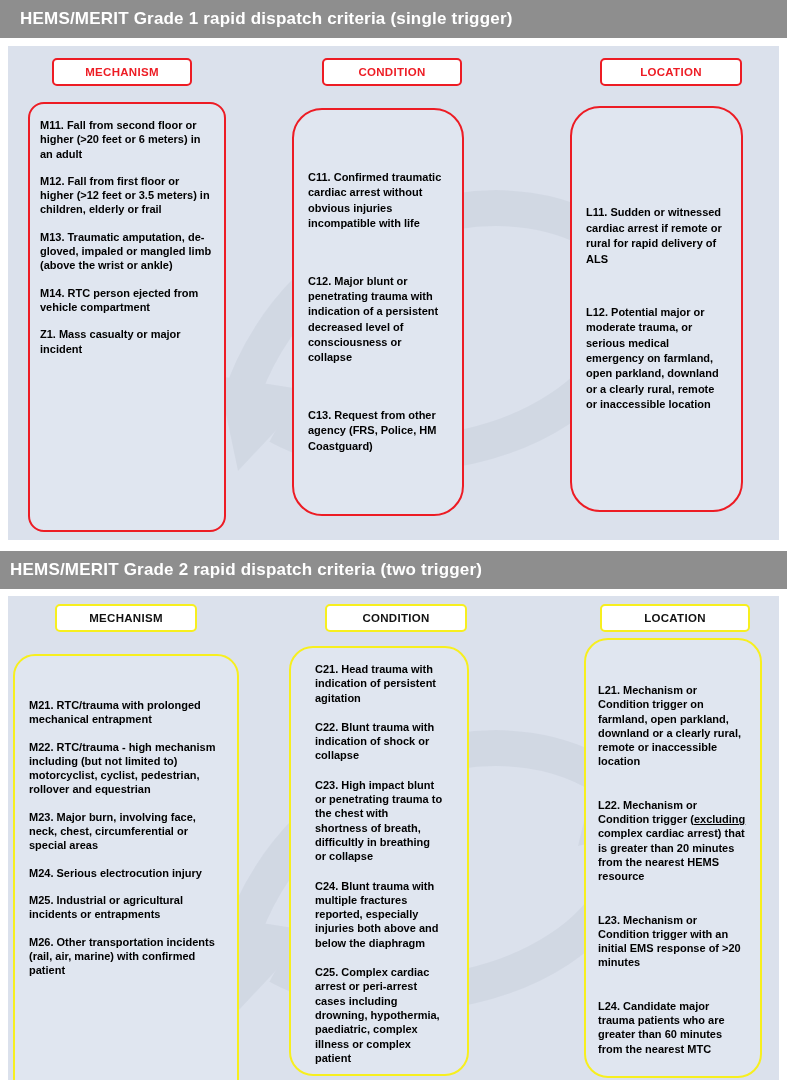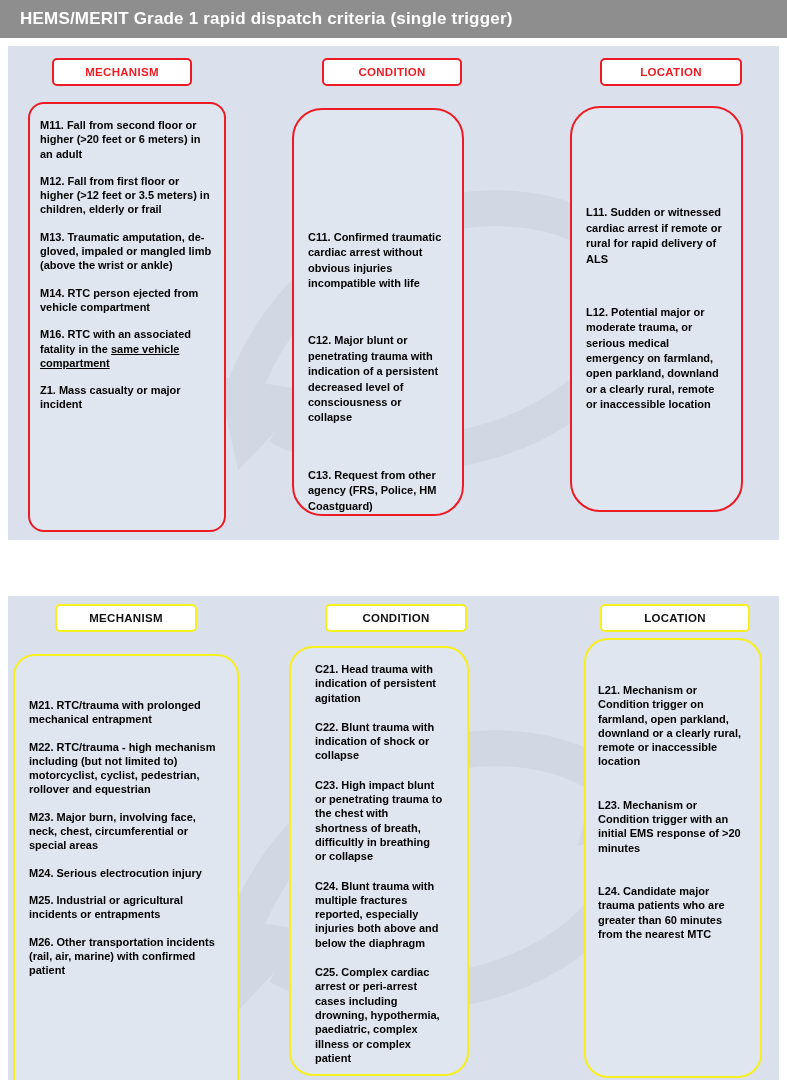--- a/index.html
+++ b/index.html
@@ -61,21 +61,21 @@
   .cbox .item:last-child { margin-bottom: 0; }
   .spread .item { line-height: 1.4; margin: 0; }
   .u { text-decoration: underline; }
 
   
   #g1-mech-badge { left: 44px;  top: 12px; width: 140px; }
   #g1-cond-badge { left: 314px; top: 12px; width: 140px; }
   #g1-loc-badge  { left: 592px; top: 12px; width: 142px; }
   #g1-mech-box { left: 20px;  top: 56px; width: 198px; height: 430px; border-radius: 16px; padding: 14px 10px; }
   #g1-cond-box { left: 284px; top: 62px; width: 172px; height: 408px; border-radius: 30px;
-                 display: flex; flex-direction: column; justify-content: flex-end; row-gap: 42px; padding: 0 14px; }
+                 display: flex; flex-direction: column; justify-content: center; row-gap: 42px; padding: 0 14px; }
   #g1-loc-box  { left: 562px; top: 60px; width: 173px; height: 406px; border-radius: 30px;
                  display: flex; flex-direction: column; justify-content: center; row-gap: 38px; padding: 0 14px; }
 
   
   #g2-mech-badge { left: 47px;  top: 8px; width: 142px; }
   #g2-cond-badge { left: 317px; top: 8px; width: 142px; }
   #g2-loc-badge  { left: 592px; top: 8px; width: 150px; }
   #g2-mech-box { left: 5px;   top: 58px; width: 226px; height: 486px; border-radius: 22px; padding: 42px 14px 2px; }
   #g2-cond-box { left: 281px; top: 50px; width: 180px; height: 430px; border-radius: 24px; padding: 14px 24px; }
   #g2-cond-box .item { margin-bottom: 15px; }
@@ -99,36 +99,36 @@
 
     <div class="badge" id="g1-mech-badge">MECHANISM</div>
     <div class="badge" id="g1-cond-badge">CONDITION</div>
     <div class="badge" id="g1-loc-badge">LOCATION</div>
 
     <div class="cbox" id="g1-mech-box">
       <p class="item">M11. Fall from second floor or higher (&gt;20 feet or 6 meters) in an adult</p>
       <p class="item">M12. Fall from first floor or higher (&gt;12 feet or 3.5 meters) in children, elderly or frail</p>
       <p class="item">M13. Traumatic amputation, de-gloved, impaled or mangled limb (above the wrist or ankle)</p>
       <p class="item">M14. RTC person ejected from vehicle compartment</p>
-      <p class="item"><span>M16. RTC with an associated fatality in the </span><span class="u">same vehicle compartment</span></p>
       <p class="item">Z1. Mass casualty or major incident</p>
     </div>
 
     <div class="cbox spread" id="g1-cond-box">
       <p class="item">C11. Confirmed traumatic cardiac arrest without obvious injuries incompatible with life</p>
       <p class="item">C12. Major blunt or penetrating trauma with indication of a persistent decreased level of consciousness or collapse</p>
       <p class="item">C13. Request from other agency (FRS, Police, HM Coastguard)</p>
     </div>
 
     <div class="cbox spread" id="g1-loc-box">
       <p class="item">L11. Sudden or witnessed cardiac arrest if remote or rural for rapid delivery of ALS</p>
       <p class="item">L12. Potential major or moderate trauma, or serious medical emergency on farmland, open parkland, downland or a clearly rural, remote or inaccessible location</p>
     </div>
   </div>
 
+  <div class="grade-bar" id="bar2">HEMS/MERIT Grade 2 rapid dispatch criteria (two trigger)</div>
 
   <div class="panel g2" id="panel2">
     <svg class="watermark" style="left:150px; top:20px;" width="560" height="440" viewBox="0 0 560 440">
       <path class="wm-stroke" stroke-width="36" d="M 80 330 C 140 140, 360 80, 470 180"></path>
       <polygon class="wm-fill" points="445,125 525,205 420,230"></polygon>
       <path class="wm-stroke" stroke-width="36" d="M 460 270 C 410 370, 230 410, 120 350"></path>
       <polygon class="wm-fill" points="155,315 80,395 60,300"></polygon>
     </svg>
 
     <div class="badge" id="g2-mech-badge">MECHANISM</div>
@@ -147,18 +147,19 @@
     <div class="cbox" id="g2-cond-box">
       <p class="item">C21. Head trauma with indication of persistent agitation</p>
       <p class="item">C22. Blunt trauma with indication of shock or collapse</p>
       <p class="item">C23. High impact blunt or penetrating trauma to the chest with shortness of breath, difficultly in breathing or collapse</p>
       <p class="item">C24. Blunt trauma with multiple fractures reported, especially injuries both above and below the diaphragm</p>
       <p class="item">C25. Complex cardiac arrest or peri-arrest cases including drowning, hypothermia, paediatric, complex illness or complex patient</p>
     </div>
 
     <div class="cbox" id="g2-loc-box">
       <p class="item">L21. Mechanism or Condition trigger on farmland, open parkland, downland or a clearly rural, remote or inaccessible location</p>
+      <p class="item"><span>L22. Mechanism or Condition trigger (</span><span class="u">excluding</span><span> complex cardiac arrest) that is greater than 20 minutes from the nearest HEMS resource</span></p>
       <p class="item">L23. Mechanism or Condition trigger with an initial EMS response of &gt;20 minutes</p>
       <p class="item">L24. Candidate major trauma patients who are greater than 60 minutes from the nearest MTC</p>
     </div>
   </div>
 
 </div>
 
 </body></html>

